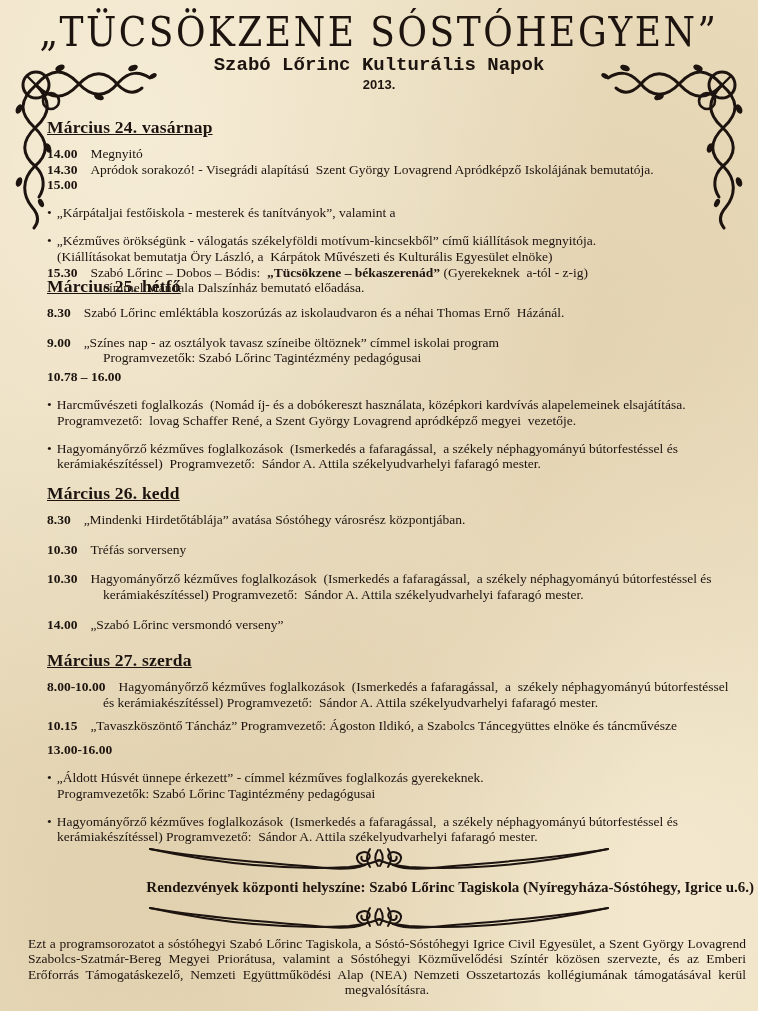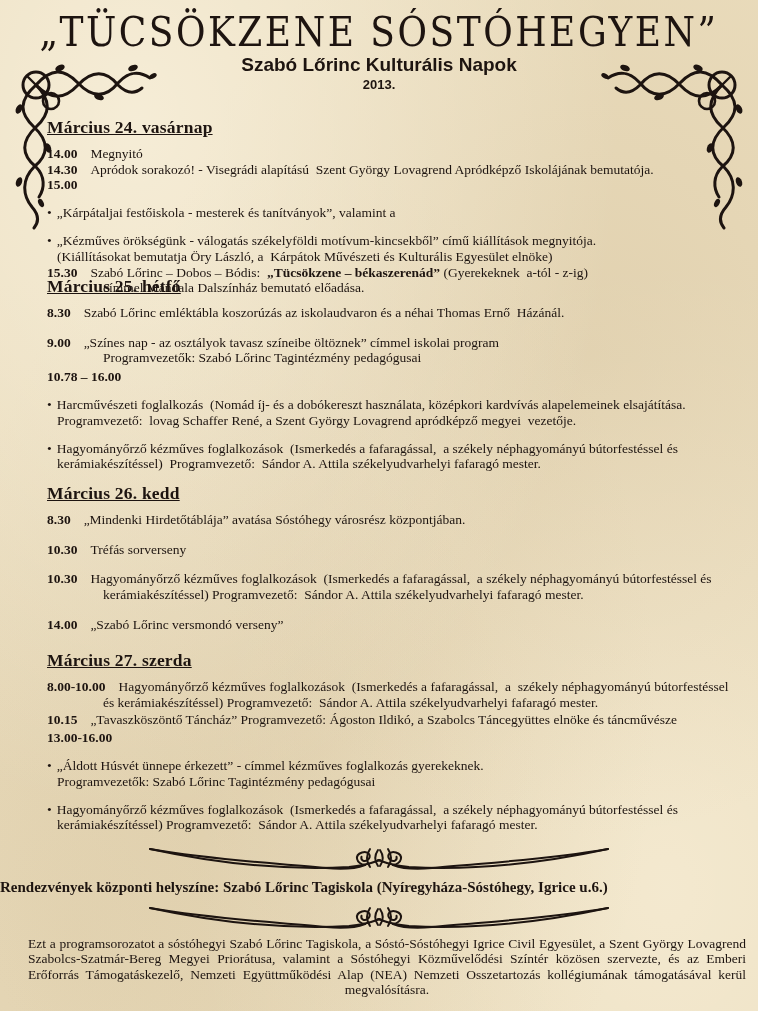--- a/index.html
+++ b/index.html
@@ -13,41 +13,41 @@
       radial-gradient(ellipse at 10% 92%, rgba(205,186,148,.25), transparent 50%),
       #eadcbc;
     font-family:"Liberation Serif", serif;
     color:#1d1410;
   }
   .titlebar{position:absolute;top:8px;left:0;right:0;text-align:center;}
   .maintitle{
     display:inline-block;font-family:"DejaVu Serif", serif;font-size:36px;font-weight:400;
     letter-spacing:2.5px;transform:scaleY(1.15);transform-origin:top center;white-space:nowrap;
   }
-  .subtitle{font-family:Liberation Sans, sans-serif;font-weight:bold;font-size:19px;margin-top:5px;}
+  .subtitle{font-family:Liberation Mono, monospace;font-weight:bold;font-size:19px;margin-top:5px;}
   .year{font-family:"Liberation Sans", sans-serif;font-weight:bold;font-size:13px;margin-top:1px;}
   .corner{position:absolute;top:55px;}
   .corner.left{left:6px;}
   .corner.right{right:6px;transform:scaleX(-1);}
   .sec{position:absolute;left:47px;right:20px;font-size:13.5px;line-height:15.8px;}
   .shead{font-size:17.5px;font-weight:bold;text-decoration:underline;margin:0 0 10px 0;letter-spacing:.2px;}
   .row{padding-left:56px;text-indent:-56px;}
   .time{font-weight:bold;margin-right:13px;}
   .t,.l2,.sub,.pre,.post{white-space:pre-wrap;}
   .bseg{font-weight:bold;white-space:pre-wrap;}
   .l2{text-indent:0;}
   .brow{padding-left:10px;text-indent:-10px;margin-top:12px;}
   .bullet{margin-right:5px;}
   .sub{text-indent:0;}
   .mt14{margin-top:14px;}
   .mt12{margin-top:0;}
-  .mt11{margin-top:2px;}
+  .mt11{margin-top:8px;}
   .mt3{margin-top:3px;}
   .divider{position:absolute;left:144px;width:470px;text-align:center;}
-  .venue{position:absolute;left:0;right:4px;text-align:left;font-weight:bold;font-size:15px;}
+  .venue{position:absolute;left:0;right:4px;text-align:right;font-weight:bold;font-size:15px;}
   .credits{
     position:absolute;left:28px;right:12px;font-size:13.5px;line-height:15.4px;
     text-align:justify;text-align-last:center;
   }
 </style>
 </head>
 <body>
 
 <div class="page">
 

